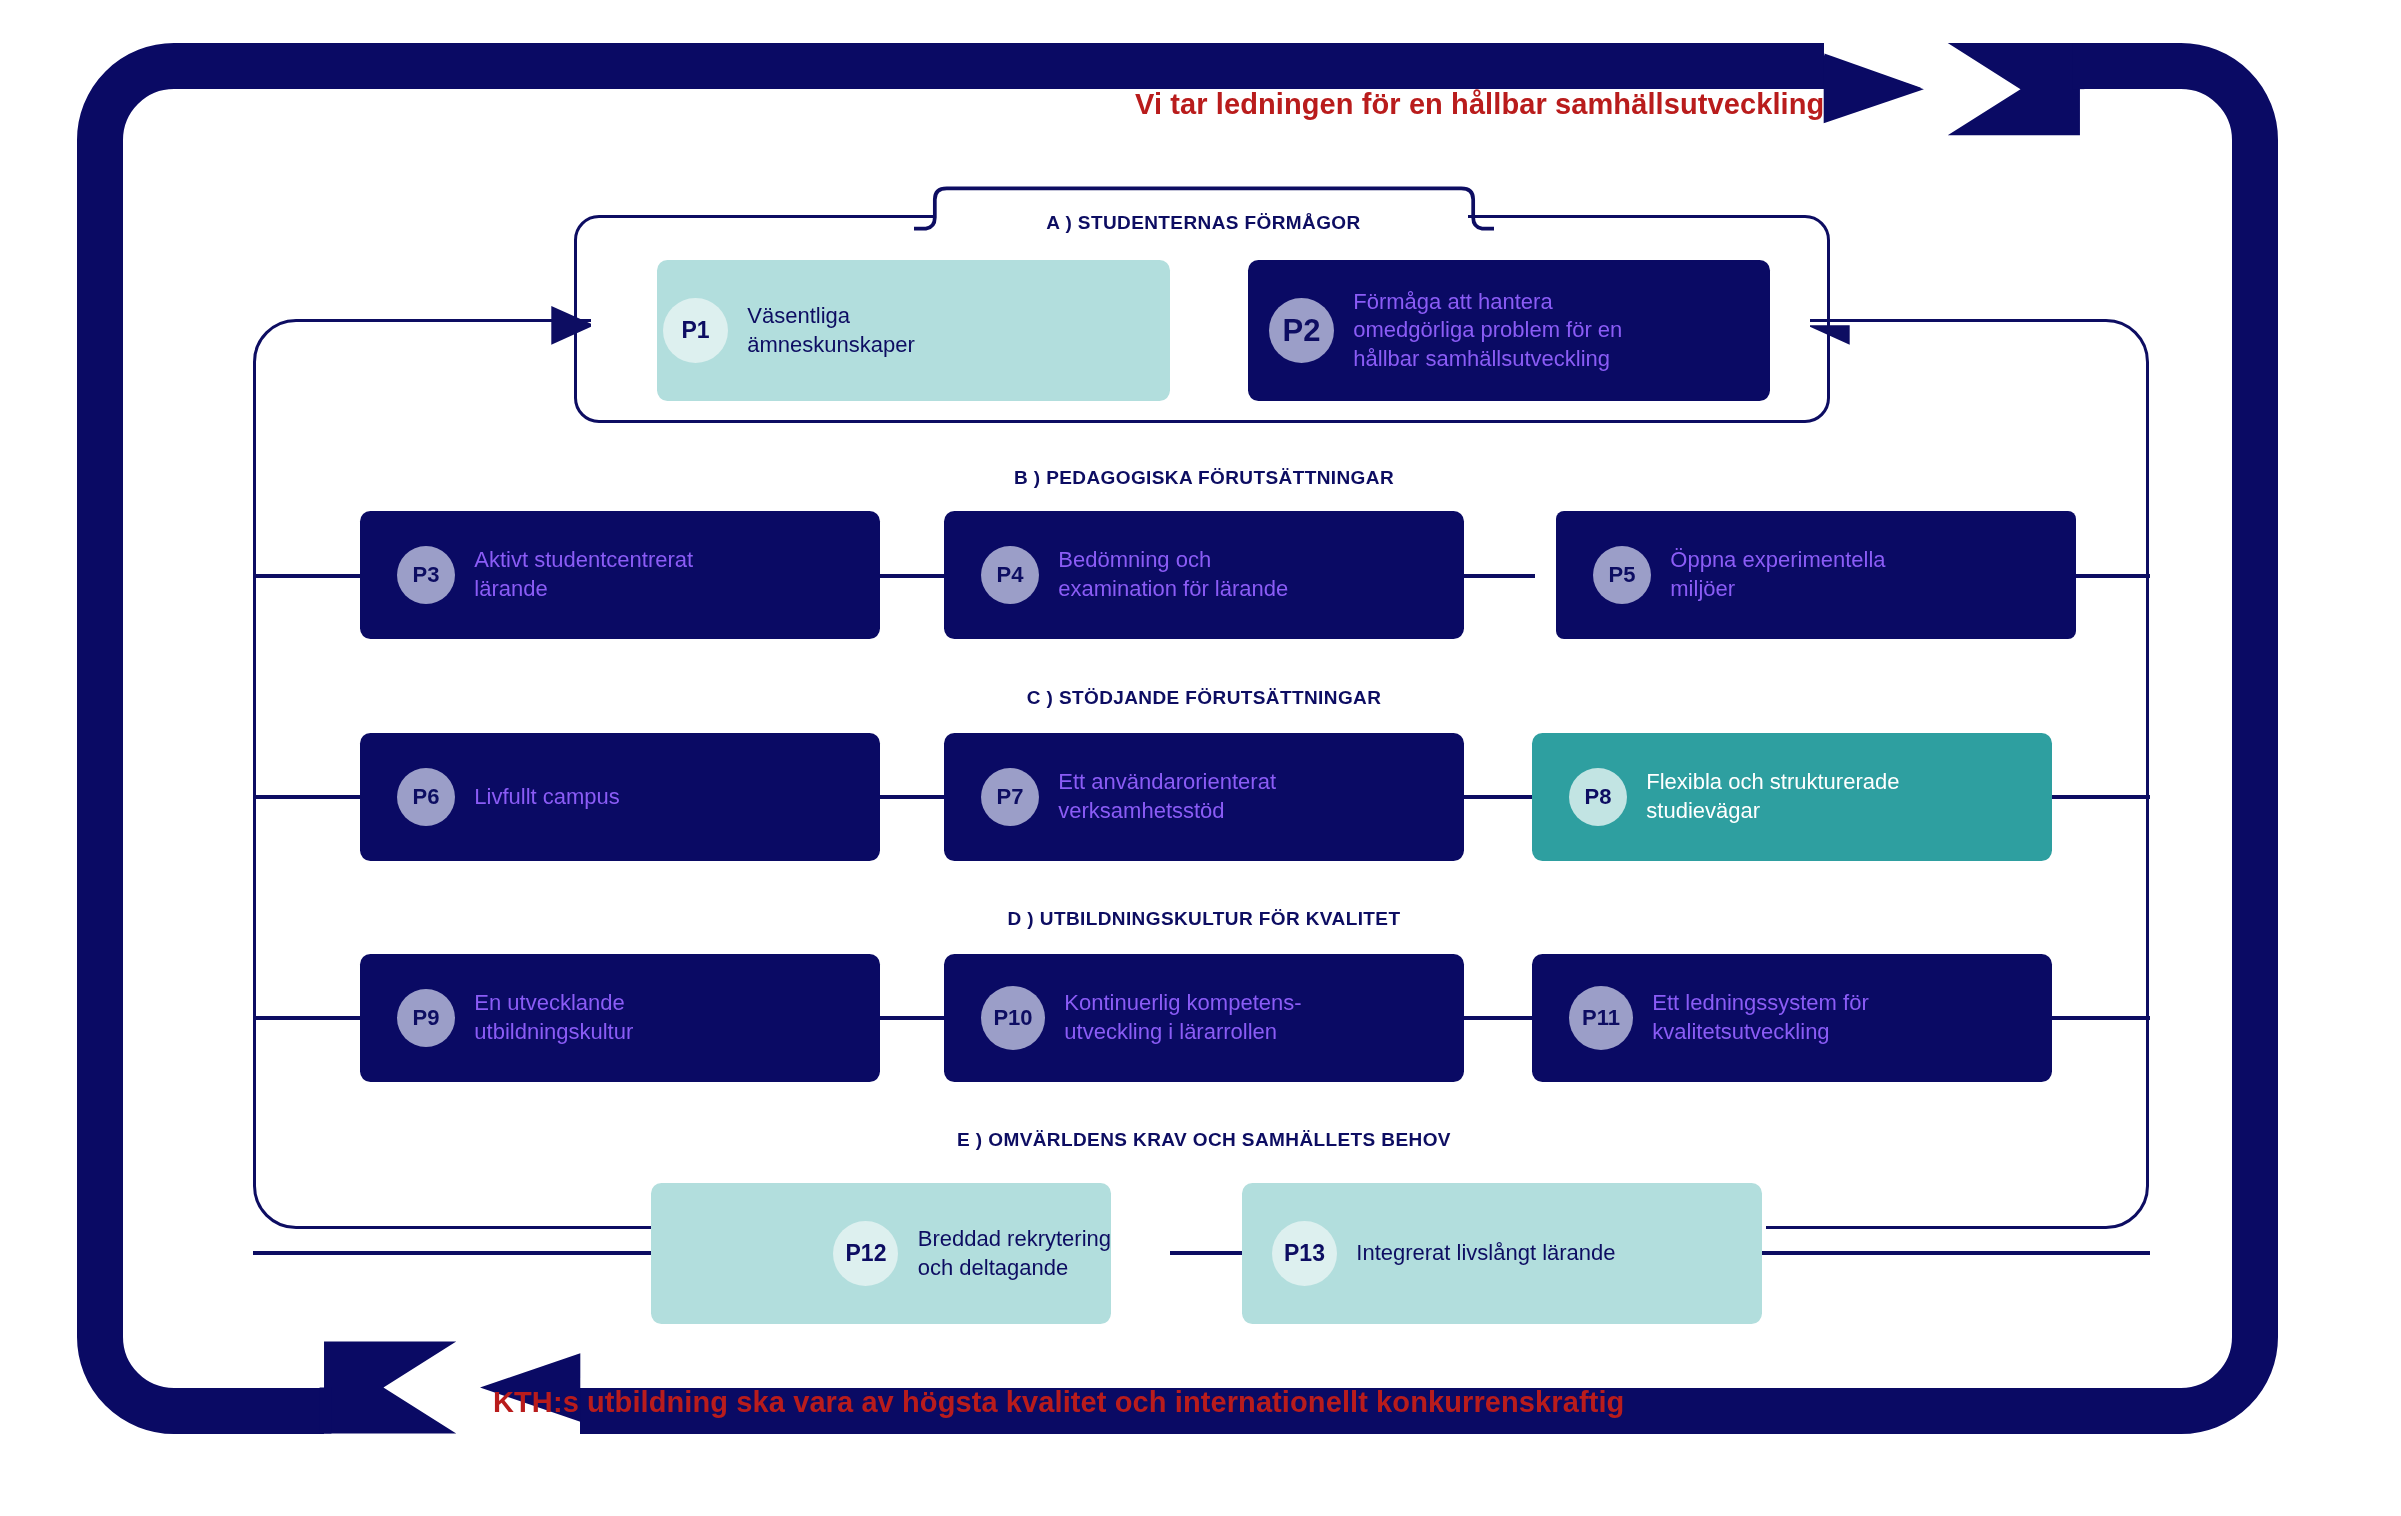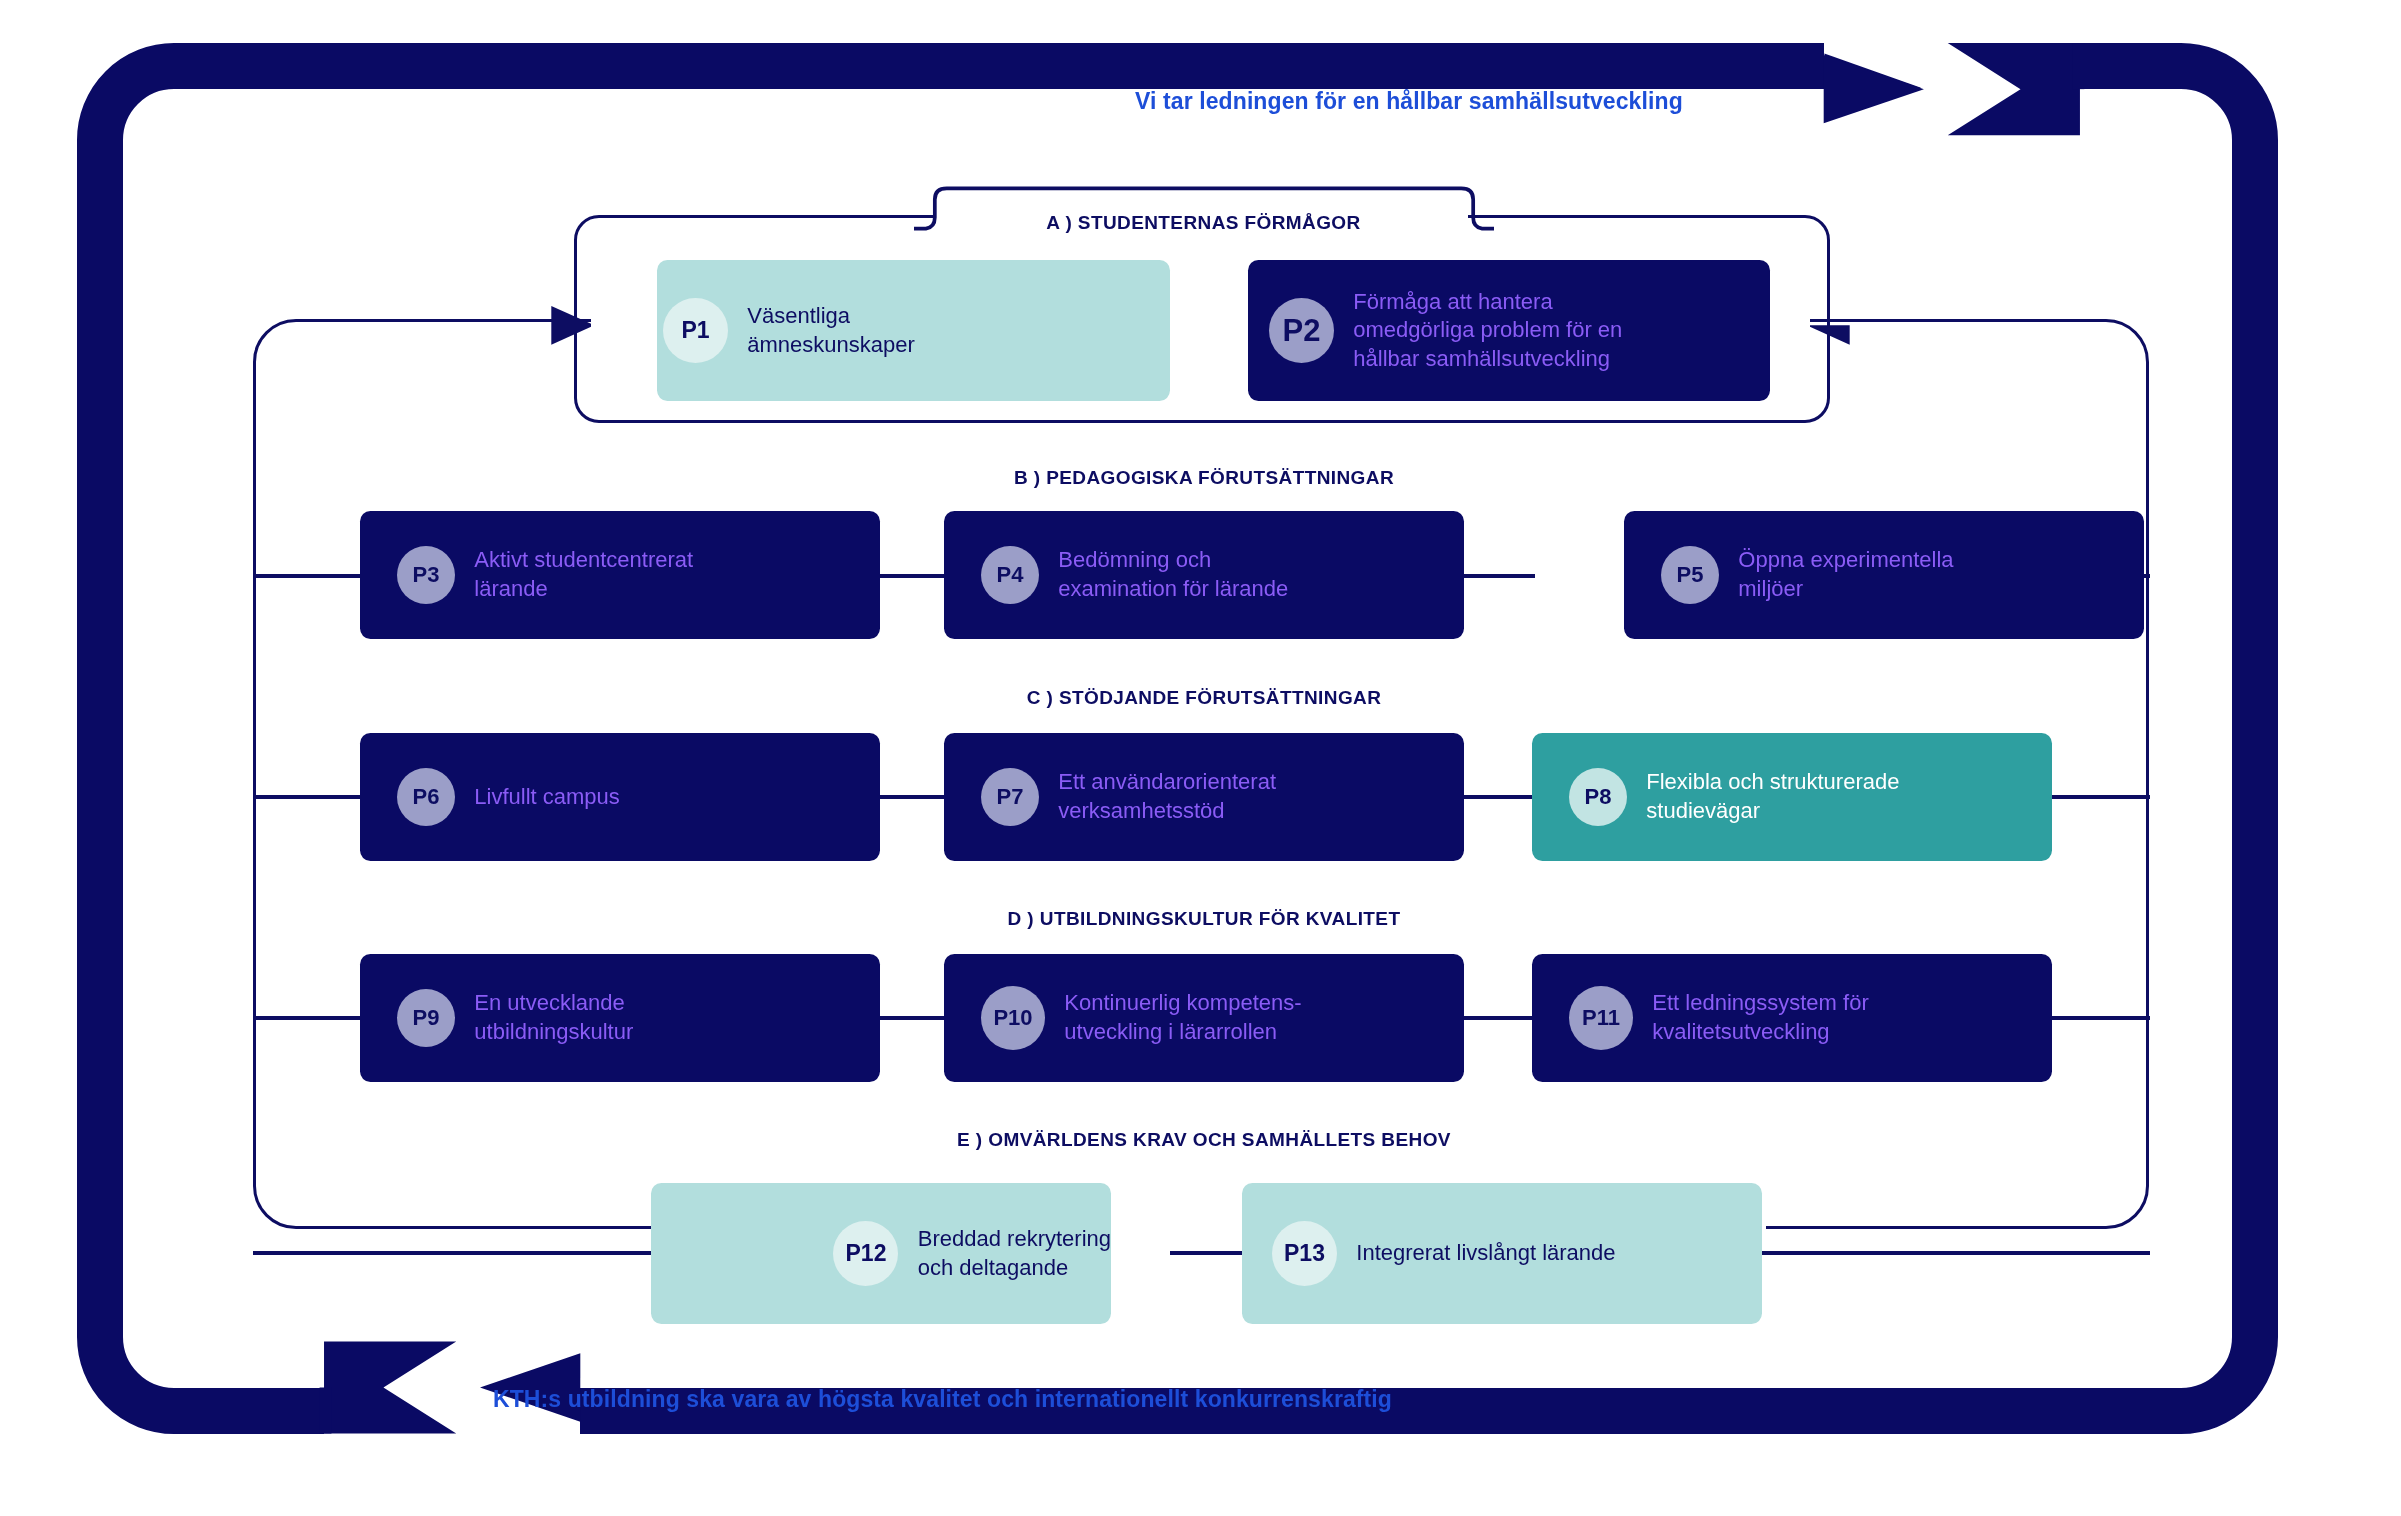--- a/index.html
+++ b/index.html
@@ -15,21 +15,21 @@
     border:46px solid #0a0a64;
     border-radius:97px;
     box-sizing:border-box;
     background:transparent;
   }
   
   .notch{position:absolute;background:#ffffff;}
 
   
   .banner-text{
-    position:absolute;color:#1d4ed8;font-weight:700;font-size:23px;
+    position:absolute;color:#b91c1c;font-weight:700;font-size:29px;
     letter-spacing:0.1px;white-space:nowrap;
   }
   #banner-top-text{left:1135px;top:88px;}
   #banner-bottom-text{left:493px;top:1386px;}
 
   
   #arrow-layer{position:absolute;left:0;top:0;width:2401px;height:1516px;pointer-events:none;}
 
   
   #inner-loop{
@@ -94,21 +94,21 @@
 
   
   #card-p1{left:657px;top:260px;width:513px;height:141px;padding-left:6px;}
   #card-p1 .pill{width:65px;height:65px;font-size:23px;}
   #card-p2{left:1248px;top:260px;width:522px;height:141px;padding-left:21px;}
   #card-p2 .pill{width:65px;height:65px;font-size:31px;}
 
   
   #card-p3{left:360px;top:511px;width:520px;}
   #card-p4{left:944px;top:511px;width:520px;}
-  #card-p5{left:1624px;top:511px;width:520px;}
+  #card-p5{left:1556px;top:511px;width:520px;border-radius:8px;}
   
   #card-p6{left:360px;top:733px;width:520px;}
   #card-p7{left:944px;top:733px;width:520px;}
   #card-p8{left:1532px;top:733px;width:520px;}
   
   #card-p9{left:360px;top:954px;width:520px;}
   #card-p10{left:944px;top:954px;width:520px;}
   #card-p11{left:1532px;top:954px;width:520px;}
   
   #card-p12{left:651px;top:1183px;width:460px;height:141px;padding-left:21px;justify-content:flex-end;}

